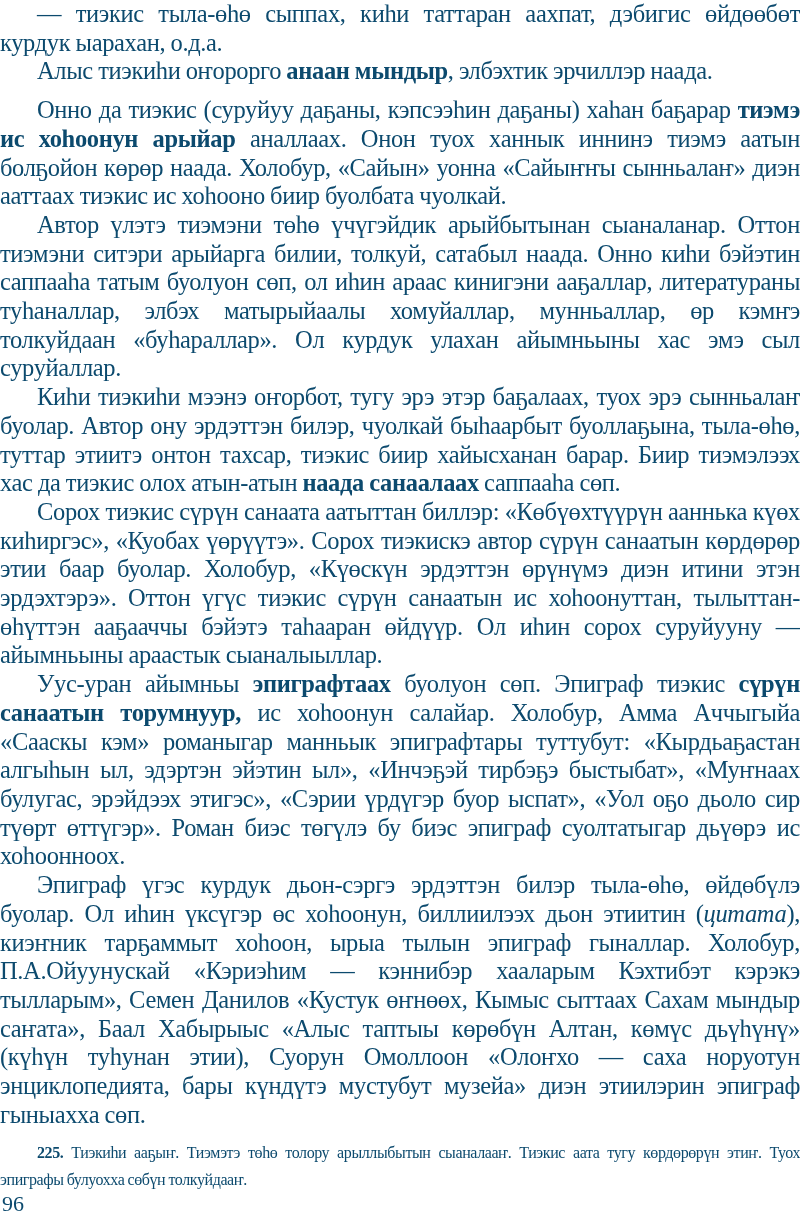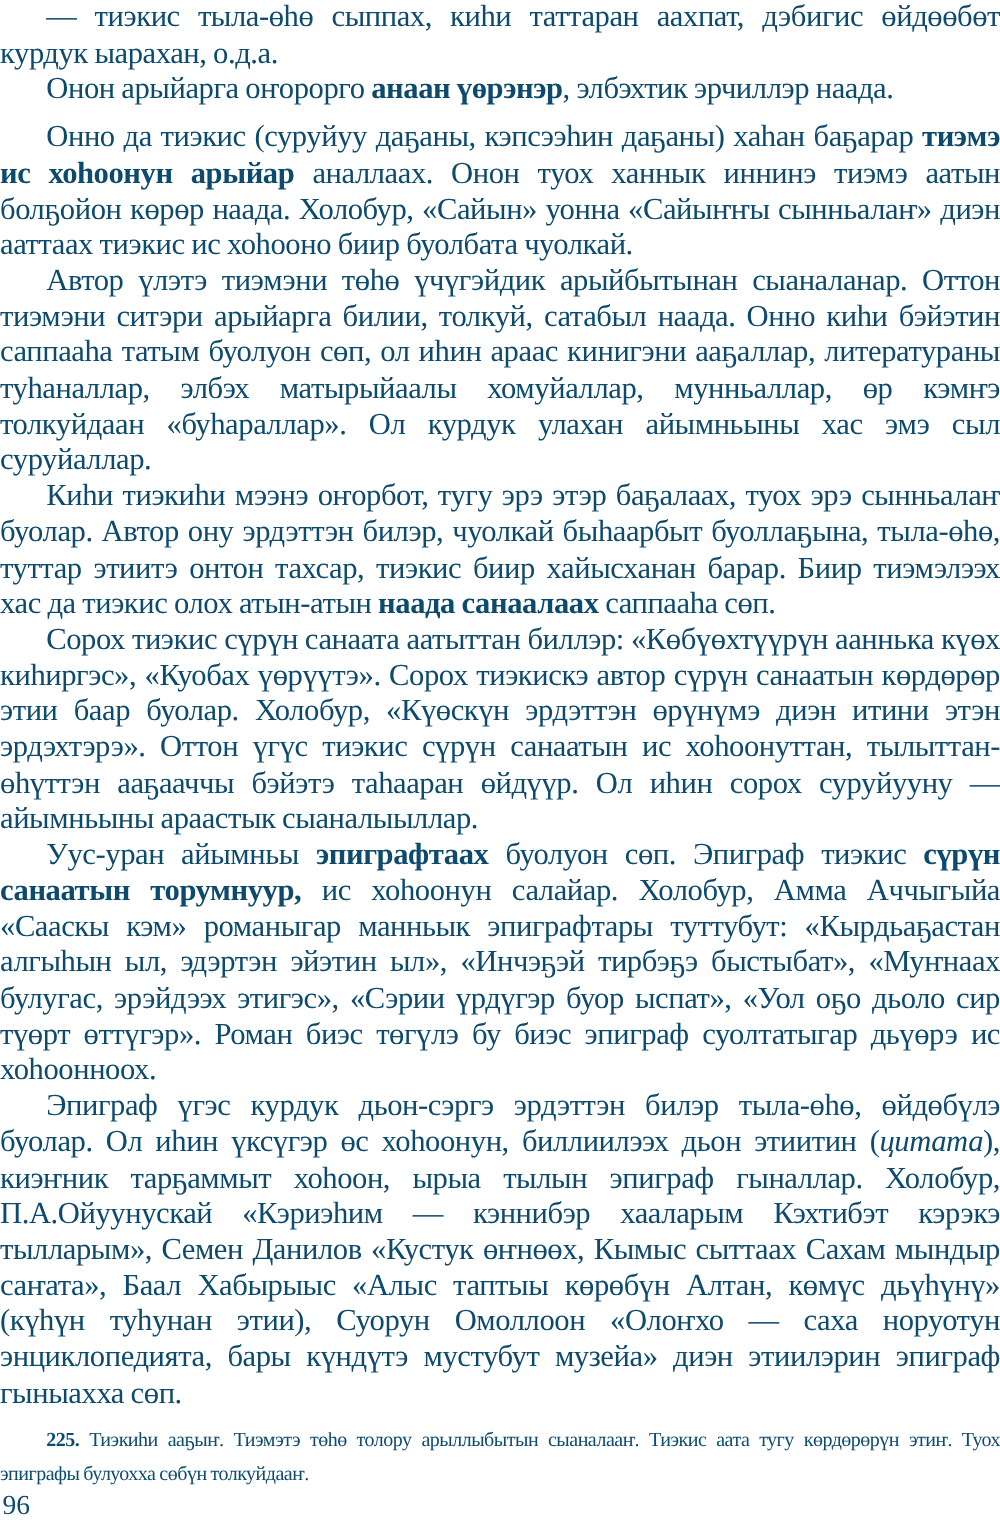--- a/index.html
+++ b/index.html
@@ -27,21 +27,21 @@
 </head>
 <body>
 
 <div class="page">
 
   <p class="p">
     <span>— тиэкис тыла-өһө сыппах, киһи таттаран аахпат, дэбигис өйдөөбөт курдук ыарахан, о.д.а.</span>
   </p>
 
   <p class="p">
-    <span>Онон арыйарга оҥорорго </span><b>анаан үөрэнэр</b><span>, элбэхтик эрчиллэр наада.</span>
+    <span>Алыс тиэкиһи оҥорорго </span><b>анаан мындыр</b><span>, элбэхтик эрчиллэр наада.</span>
   </p>
 
   <p class="p gap1">
     <span>Онно да тиэкис (суруйуу даҕаны, кэпсээһин даҕаны) хаһан баҕарар </span><b>тиэмэ ис хоһоонун арыйар</b><span> аналлаах. Онон туох ханнык иннинэ тиэмэ аатын болҕойон көрөр наада. Холобур, «Сайын» уонна «Сайыҥҥы сынньалаҥ» диэн ааттаах тиэкис ис хоһооно биир буолбата чуолкай.</span>
   </p>
 
   <p class="p">
     <span>Автор үлэтэ тиэмэни төһө үчүгэйдик арыйбытынан сыаналанар. Оттон тиэмэни ситэри арыйарга билии, толкуй, сатабыл наада. Онно киһи бэйэтин саппааһа татым буолуон сөп, ол иһин араас кинигэни ааҕаллар, литератураны туһаналлар, элбэх матырыйаалы хомуйаллар, мунньаллар, өр кэмҥэ толкуйдаан «буһараллар». Ол курдук улахан айымньыны хас эмэ сыл суруйаллар.</span>
   </p>
 

